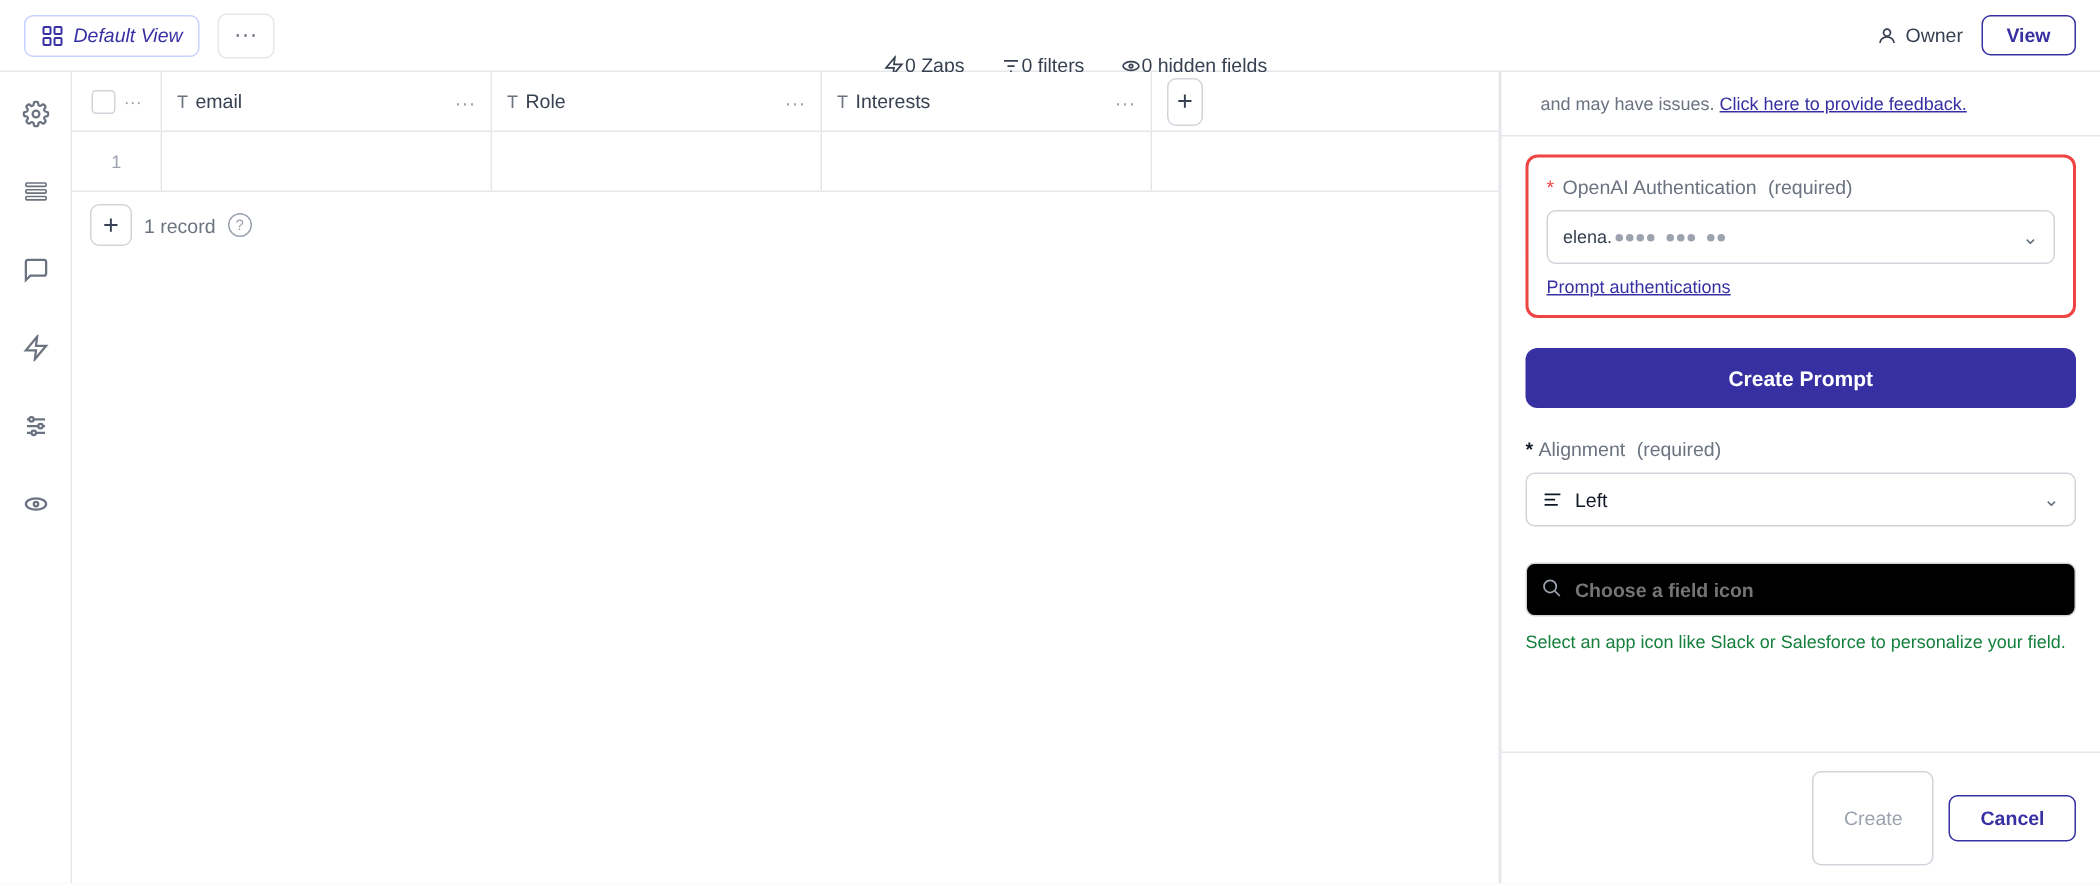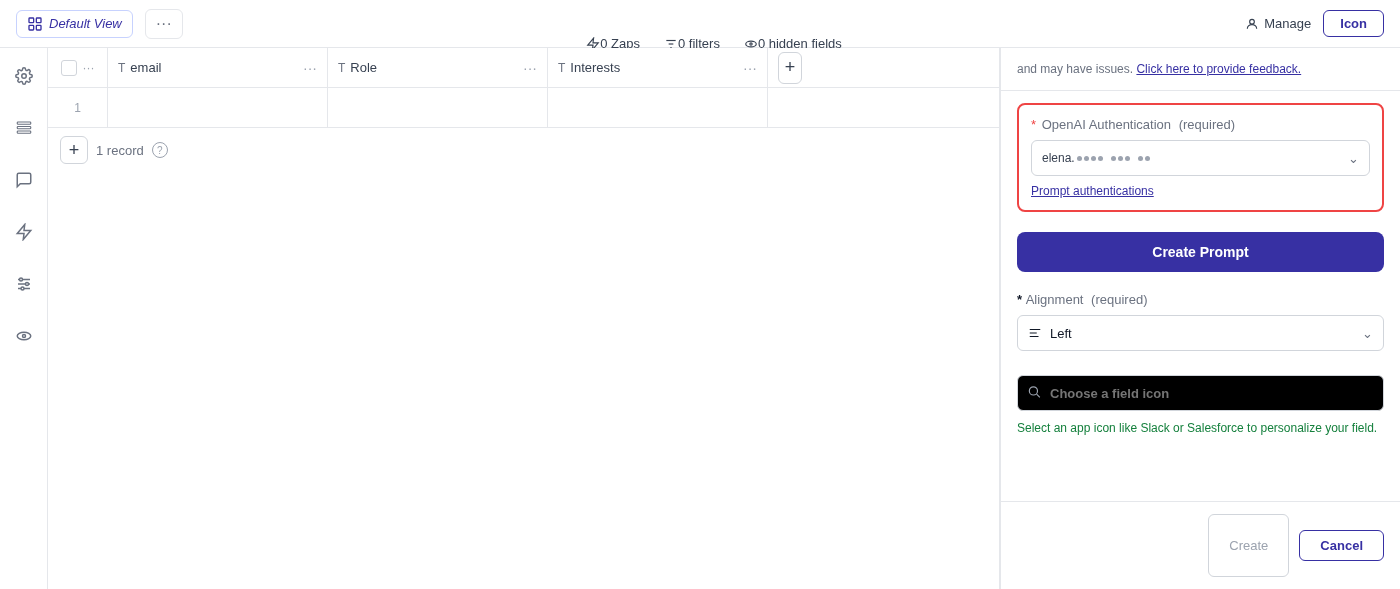--- a/index.html
+++ b/index.html
@@ -40,21 +40,21 @@
     .td-checkbox { width: 60px; min-width: 60px; justify-content: center; color: #9ca3af; font-size: 12px; }
     .td-col { width: 220px; min-width: 220px; }
 
     .table-footer { display: flex; align-items: center; height: 44px; padding: 0 12px; gap: 8px; }
     .add-row-btn { width: 28px; height: 28px; border: 1px solid #d1d5db; border-radius: 6px; background: #fff; cursor: pointer; display: flex; align-items: center; justify-content: center; color: #374151; font-size: 18px; }
     .record-count { color: #6b7280; font-size: 13px; }
     .help-icon { display: inline-flex; align-items: center; justify-content: center; width: 16px; height: 16px; border-radius: 50%; border: 1px solid #9ca3af; color: #9ca3af; font-size: 10px; cursor: pointer; }
 
     
     .right-panel { width: 400px; min-width: 400px; background: #fff; border-left: 1px solid #e5e7eb; display: flex; flex-direction: column; overflow-y: auto; padding: 0; }
-    .panel-top-note { padding: 12px 16px; font-size: 12px; color: #6b7280; border-bottom: 1px solid #e5e7eb; line-height: 1.5; }
+    .panel-top-note { padding: 12px 26px; font-size: 12px; color: #6b7280; border-bottom: 1px solid #e5e7eb; line-height: 1.5; }
     .panel-top-note a { color: #3730a3; text-decoration: underline; cursor: pointer; }
     .auth-section { border: 2px solid #ef4444; border-radius: 8px; margin: 12px 16px; padding: 12px; }
     .field-label { font-size: 13px; font-weight: 600; color: #111827; margin-bottom: 8px; }
     .field-label span { font-weight: 400; color: #6b7280; }
 
     .select-wrapper { position: relative; }
     .select-chevron { position: absolute; right: 10px; top: 50%; transform: translateY(-50%); color: #6b7280; pointer-events: none; }
 
     .auth-value { width: 100%; height: 36px; border: 1px solid #d1d5db; border-radius: 6px; padding: 0 32px 0 10px; font-size: 13px; color: #111827; background: #fff; display: flex; align-items: center; position: relative; overflow: hidden; }
     .auth-text { font-size: 12px; color: #374151; display: flex; align-items: center; gap: 2px; }
@@ -117,23 +117,23 @@
       <span>0 hidden fields</span>
     </div>
   </div>
 
   <div class="topbar-right">
     <div class="owner-btn">
       <svg width="14" height="14" viewBox="0 0 24 24" fill="none">
           <circle cx="12" cy="8" r="4" stroke="currentColor" stroke-width="2"></circle>
           <path d="M4 20c0-4 3.6-7 8-7s8 3 8 7" stroke="currentColor" stroke-width="2"></path>
         </svg>
-      <span>Manage</span>
-    </div>
-    <button class="share-btn">Icon</button>
+      <span>Owner</span>
+    </div>
+    <button class="share-btn">View</button>
   </div>
 </div>
 
 <div class="main">
 
   <div class="sidebar">
     <div class="sidebar-icon">
       <svg width="18" height="18" viewBox="0 0 24 24" fill="none">
           <circle cx="12" cy="12" r="3" stroke="currentColor" stroke-width="2"></circle>
           <path d="M19.4 15a1.65 1.65 0 0 0 .33 1.82l.06.06a2 2 0 0 1-2.83 2.83l-.06-.06a1.65 1.65 0 0 0-1.82-.33 1.65 1.65 0 0 0-1 1.51V21a2 2 0 0 1-4 0v-.09A1.65 1.65 0 0 0 9 19.4a1.65 1.65 0 0 0-1.82.33l-.06.06a2 2 0 0 1-2.83-2.83l.06-.06A1.65 1.65 0 0 0 4.68 15a1.65 1.65 0 0 0-1.51-1H3a2 2 0 0 1 0-4h.09A1.65 1.65 0 0 0 4.6 9a1.65 1.65 0 0 0-.33-1.82l-.06-.06a2 2 0 0 1 2.83-2.83l.06.06A1.65 1.65 0 0 0 9 4.68a1.65 1.65 0 0 0 1-1.51V3a2 2 0 0 1 4 0v.09a1.65 1.65 0 0 0 1 1.51 1.65 1.65 0 0 0 1.82-.33l.06-.06a2 2 0 0 1 2.83 2.83l-.06.06A1.65 1.65 0 0 0 19.4 9a1.65 1.65 0 0 0 1.51 1H21a2 2 0 0 1 0 4h-.09a1.65 1.65 0 0 0-1.51 1z" stroke="currentColor" stroke-width="2"></path>

